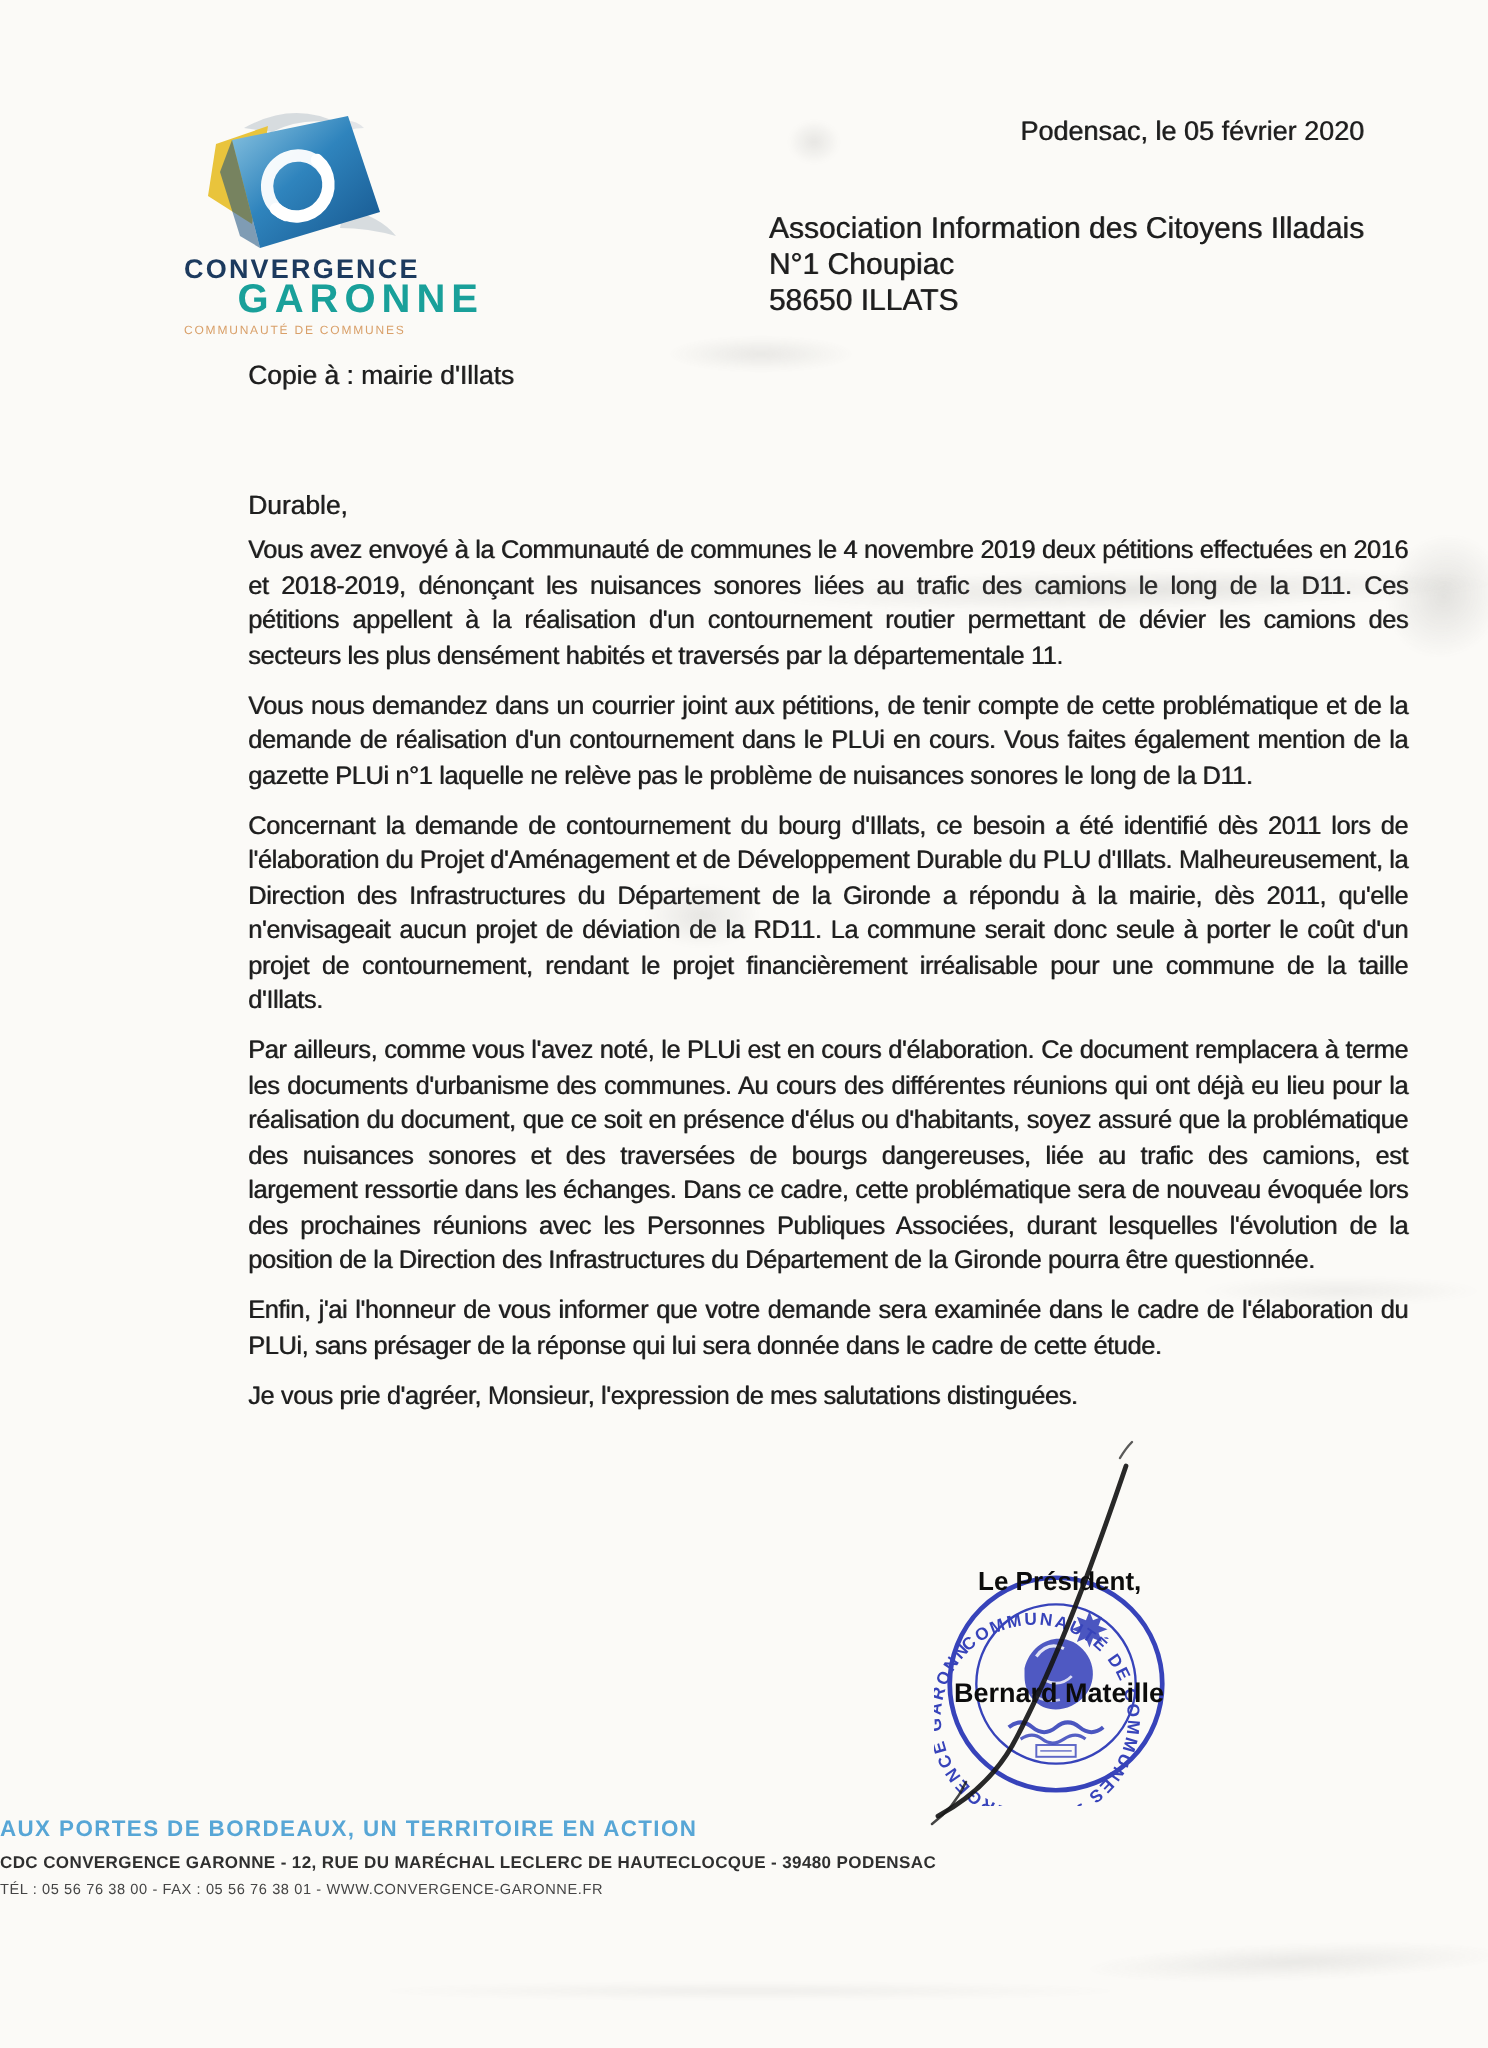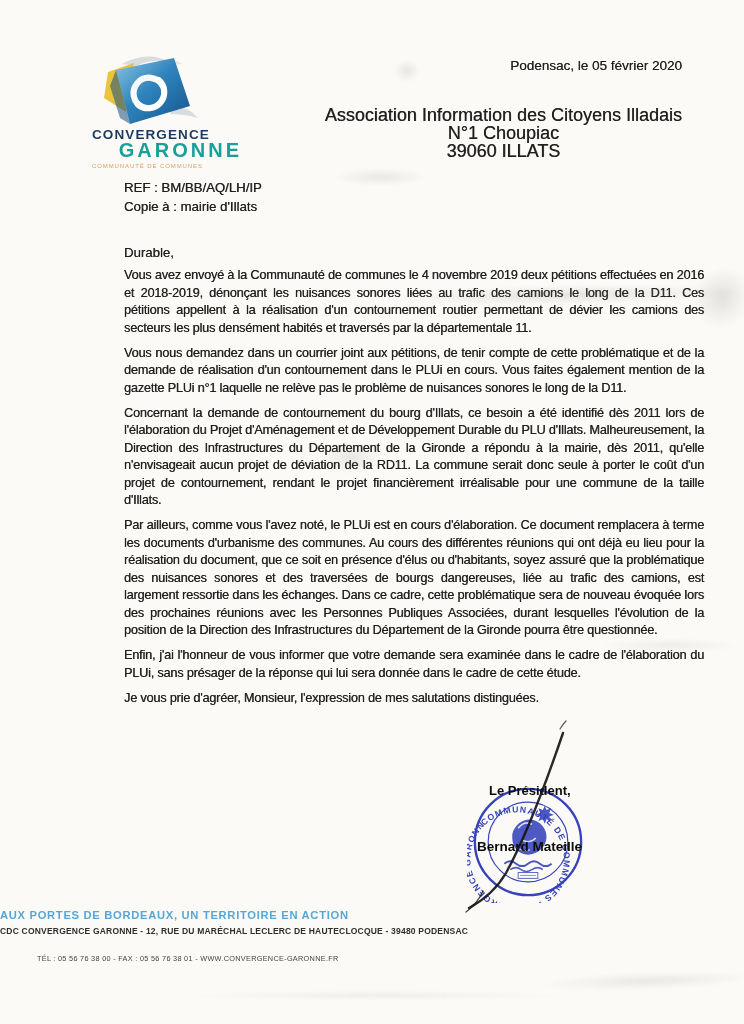--- a/index.html
+++ b/index.html
@@ -10,21 +10,21 @@
   
   .logo{position:absolute;left:92px;top:52px;width:150px;}
   .logo-icon{display:block;width:112px;height:74px;margin-left:0;}
   .logo-name1{font-size:13.5px;font-weight:bold;color:#1c3a5e;letter-spacing:1.1px;margin-top:1px;}
   .logo-name2{font-size:20px;font-weight:bold;color:#19a09a;letter-spacing:3px;margin-top:-3px;text-align:right;}
   .logo-tagline{font-size:6px;color:#d9a06a;letter-spacing:0.9px;margin-top:1px;filter:blur(0.3px);}
 
   
   .dateline{position:absolute;top:58px;right:62px;font-size:13.5px;
             text-shadow:0.35px 0 0 rgba(30,30,30,0.75);}
-  .recipient{position:absolute;top:106px;right:62px;text-align:center;font-size:18px;line-height:18px;
+  .recipient{position:absolute;top:106px;right:62px;text-align:left;font-size:15px;line-height:18px;
              text-shadow:0.35px 0 0 rgba(30,30,30,0.75);}
 
   
   .refblock{position:absolute;left:124px;top:179px;font-size:13.2px;line-height:18.6px;
             text-shadow:0.35px 0 0 rgba(30,30,30,0.75);}
 
   
   .salutation{position:absolute;left:124px;top:245px;font-size:13.2px;
               text-shadow:0.35px 0 0 rgba(30,30,30,0.75);}
   .bodytext{position:absolute;left:124px;top:267px;width:580px;}
@@ -34,21 +34,21 @@
   
   .stamp{position:absolute;left:467px;top:781px;width:122px;height:122px;opacity:.93;}
   .sig-title{position:absolute;left:489px;top:783px;font-size:13px;font-weight:bold;color:#0c0c0c;}
   .sig-name{position:absolute;left:477px;top:839px;font-size:13.5px;font-weight:bold;color:#0c0c0c;}
   .sig-stroke{position:absolute;left:440px;top:715px;width:140px;height:205px;}
 
   
   .footer{position:absolute;left:0;right:0;top:909px;text-align:left;}
   .footer-slogan{font-size:11.2px;font-weight:bold;color:#57a6d6;letter-spacing:0.7px;}
   .footer-address{font-size:8.5px;font-weight:bold;color:#2f2f2f;margin-top:5px;letter-spacing:0.2px;}
-  .footer-contact{font-size:7.3px;color:#454545;margin-top:18px;letter-spacing:0.3px;padding-left:37px;}
+  .footer-contact{font-size:7.3px;color:#454545;margin-top:4px;letter-spacing:0.3px;}
 
   
   .smudge{position:absolute;pointer-events:none;
           background:radial-gradient(ellipse at center,rgba(125,125,122,0.32) 0%,rgba(125,125,122,0) 70%);
           filter:blur(1px);}
   .s1{left:380px;top:285px;width:370px;height:20px;opacity:.55;transform:rotate(-1deg);}
   .s2{left:693px;top:266px;width:58px;height:64px;opacity:.6;transform:rotate(28deg);}
   .s3{left:322px;top:442px;width:58px;height:32px;opacity:.5;}
   .s4{left:333px;top:168px;width:95px;height:18px;opacity:.45;}
   .s5{left:540px;top:972px;width:215px;height:18px;opacity:.45;transform:rotate(-2deg);}
@@ -86,25 +86,24 @@
     <div class="logo-name1">CONVERGENCE</div>
     <div class="logo-name2">GARONNE</div>
     <div class="logo-tagline">COMMUNAUTÉ DE COMMUNES</div>
   </div>
 
   <div class="dateline">Podensac, le 05 février 2020</div>
 
   <div class="recipient">
     <div>Association Information des Citoyens Illadais</div>
     <div>N°1 Choupiac</div>
-    <div>39060 ILLATS</div>
+    <div>58650 ILLATS</div>
   </div>
 
   <div class="refblock">
-    <div>REF : BM/BB/AQ/LH/IP</div>
     <div>Copie à : mairie d'Illats</div>
   </div>
 
   <div class="salutation">Durable,</div>
 
   <div class="bodytext">
     <p>Vous avez envoyé à la Communauté de communes le 4 novembre 2019 deux pétitions effectuées en 2016 et 2018-2019, dénonçant les nuisances sonores liées au trafic des camions le long de la D11. Ces pétitions appellent à la réalisation d'un contournement routier permettant de dévier les camions des secteurs les plus densément habités et traversés par la départementale 11.</p>
     <p>Vous nous demandez dans un courrier joint aux pétitions, de tenir compte de cette problématique et de la demande de réalisation d'un contournement dans le PLUi en cours. Vous faites également mention de la gazette PLUi n°1 laquelle ne relève pas le problème de nuisances sonores le long de la D11.</p>
     <p>Concernant la demande de contournement du bourg d'Illats, ce besoin a été identifié dès 2011 lors de l'élaboration du Projet d'Aménagement et de Développement Durable du PLU d'Illats. Malheureusement, la Direction des Infrastructures du Département de la Gironde a répondu à la mairie, dès 2011, qu'elle n'envisageait aucun projet de déviation de la RD11. La commune serait donc seule à porter le coût d'un projet de contournement, rendant le projet financièrement irréalisable pour une commune de la taille d'Illats.</p>
     <p>Par ailleurs, comme vous l'avez noté, le PLUi est en cours d'élaboration. Ce document remplacera à terme les documents d'urbanisme des communes. Au cours des différentes réunions qui ont déjà eu lieu pour la réalisation du document, que ce soit en présence d'élus ou d'habitants, soyez assuré que la problématique des nuisances sonores et des traversées de bourgs dangereuses, liée au trafic des camions, est largement ressortie dans les échanges. Dans ce cadre, cette problématique sera de nouveau évoquée lors des prochaines réunions avec les Personnes Publiques Associées, durant lesquelles l'évolution de la position de la Direction des Infrastructures du Département de la Gironde pourra être questionnée.</p>

